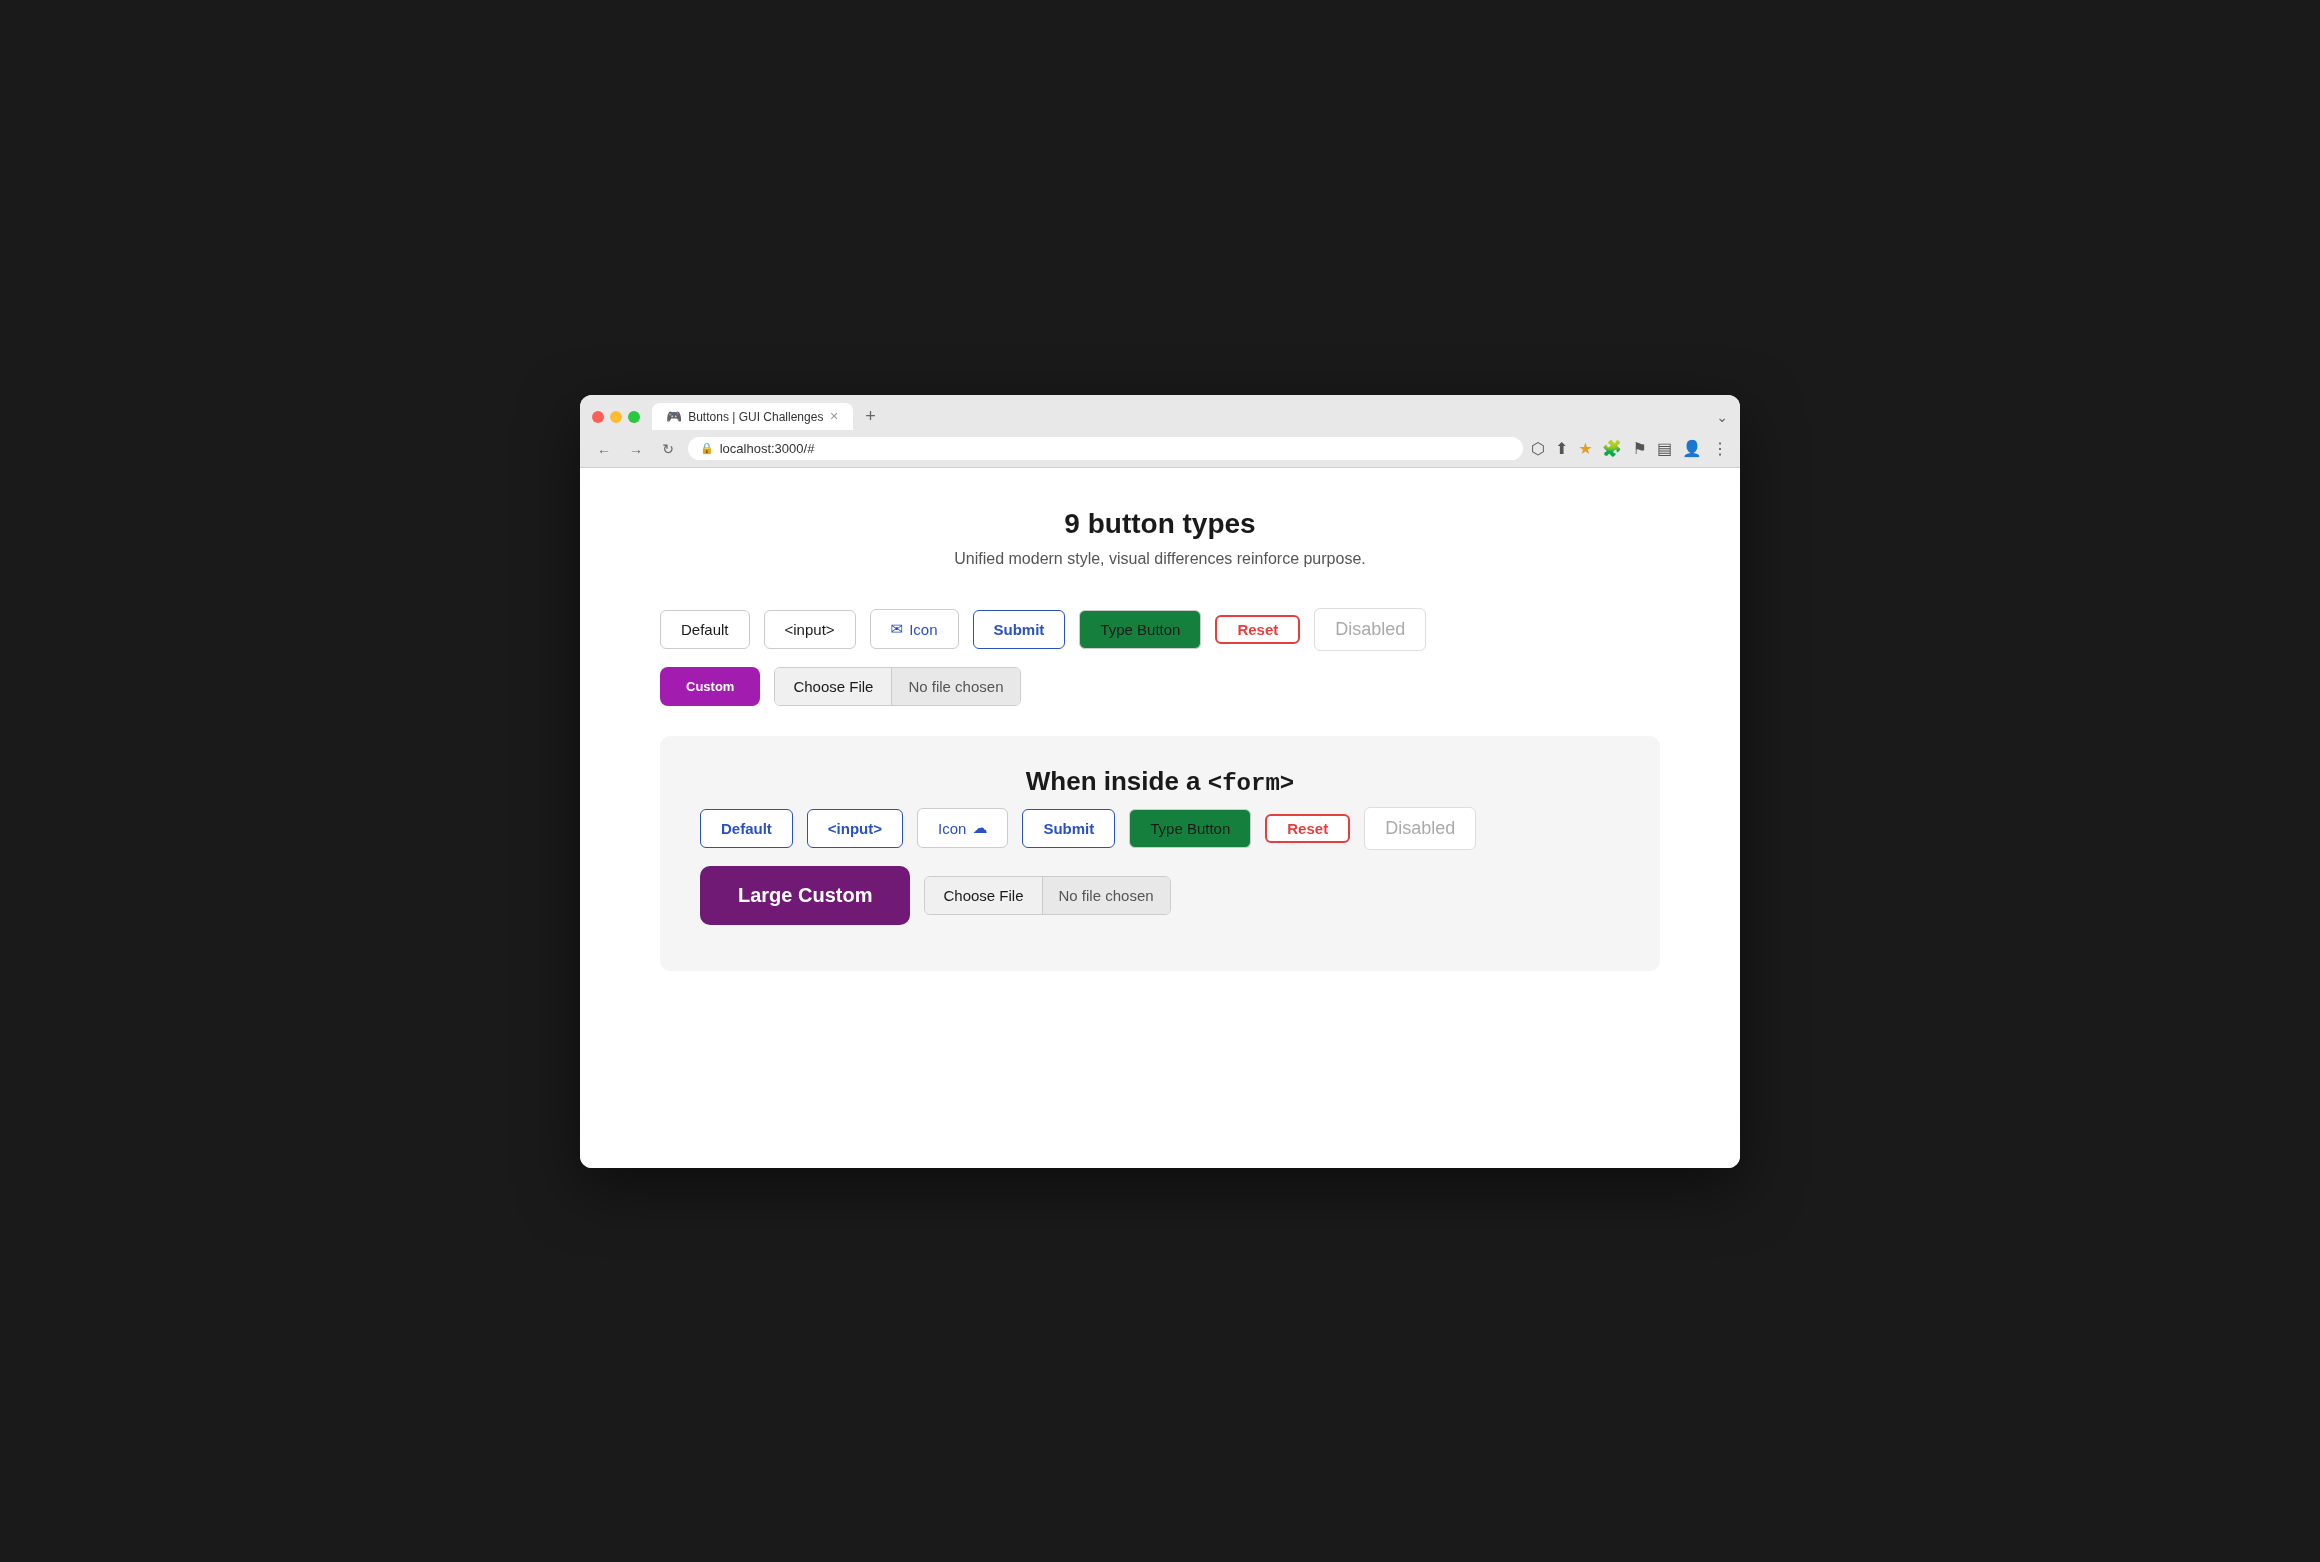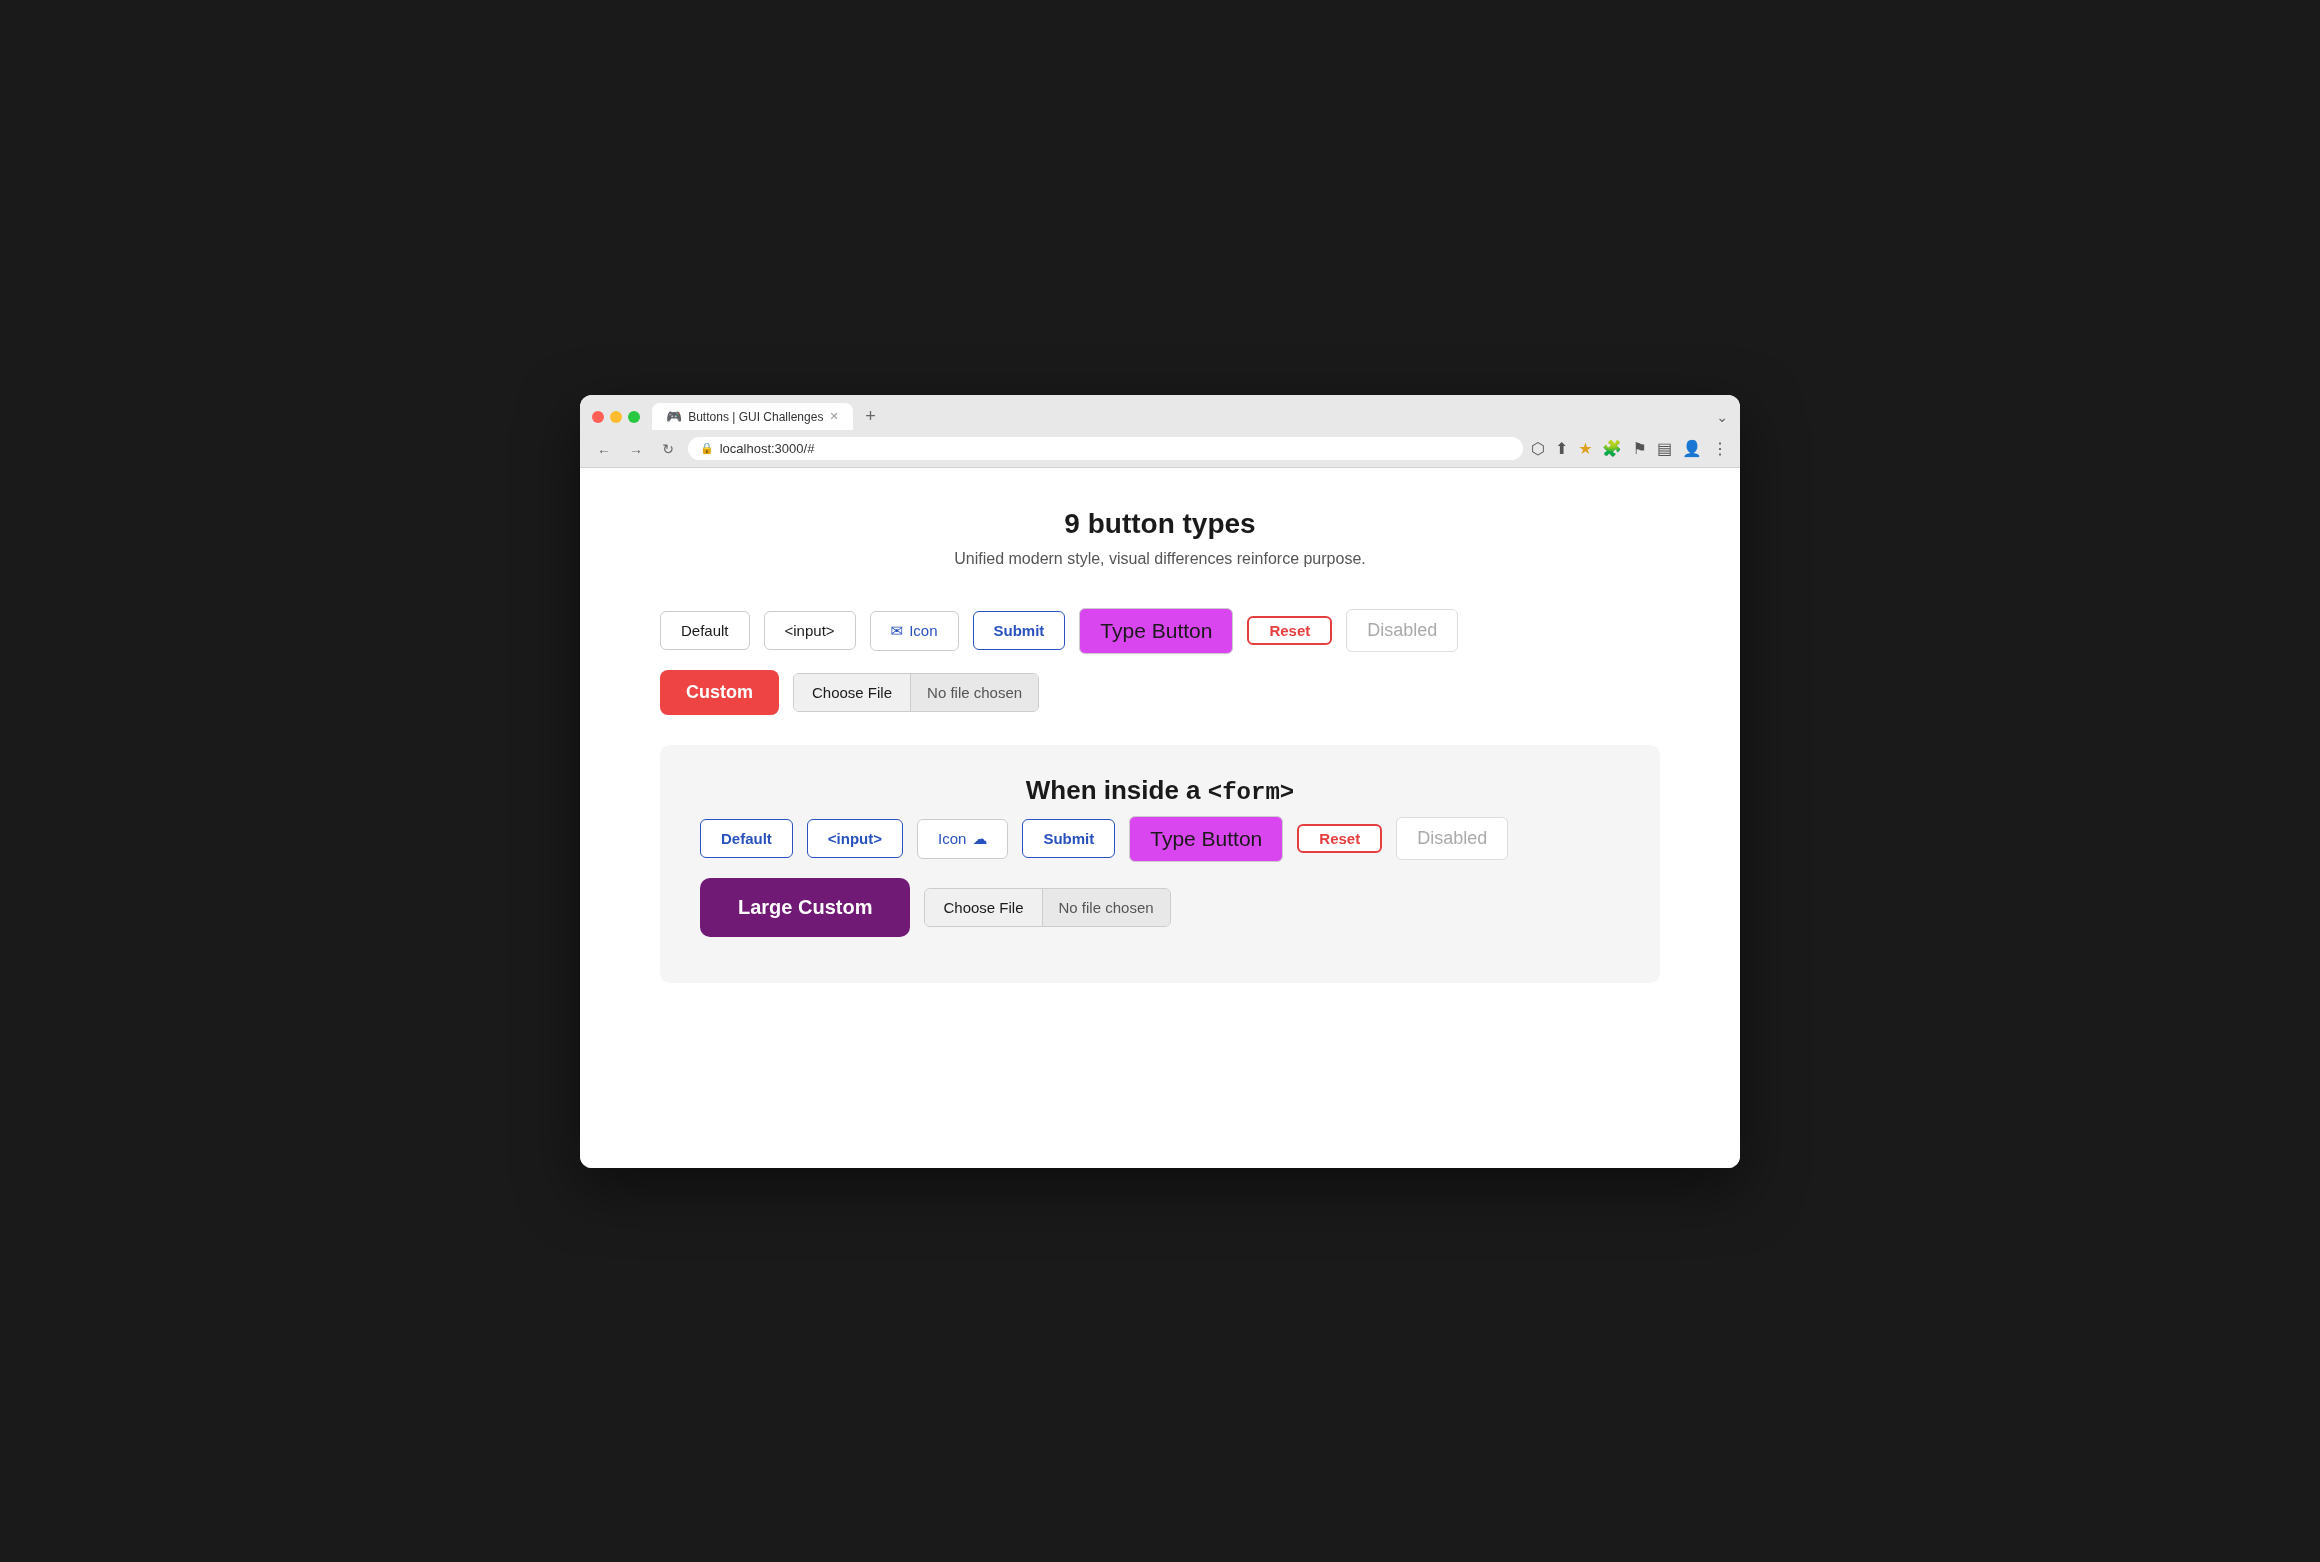--- a/index.html
+++ b/index.html
@@ -209,22 +209,22 @@
       font-size: 15px;
       font-weight: 600;
       color: #2a52be;
       cursor: pointer;
     }
 
     .btn-type-button {
       padding: 10px 20px;
       border: 1.5px solid #ccc;
       border-radius: 6px;
-      background: #d946ef;
-      font-size: 21px;
+      background: #15803d;
+      font-size: 15px;
       font-weight: 500;
       color: #1a1a1a;
       cursor: pointer;
     }
 
     .btn-reset {
       padding: 4px 20px;
       border: 2px solid #e53e3e;
       border-radius: 6px;
       background: white;
@@ -242,22 +242,22 @@
       font-size: 18px;
       font-weight: 500;
       color: #aaa;
       cursor: not-allowed;
     }
 
     .btn-custom {
       padding: 12px 26px;
       border: none;
       border-radius: 8px;
-      background: #ef4444;
-      font-size: 18px;
+      background: #a21caf;
+      font-size: 13px;
       font-weight: 600;
       color: white;
       cursor: pointer;
     }
 
     .btn-custom-large {
       padding: 18px 38px;
       border: none;
       border-radius: 10px;
       background: #701a75;

